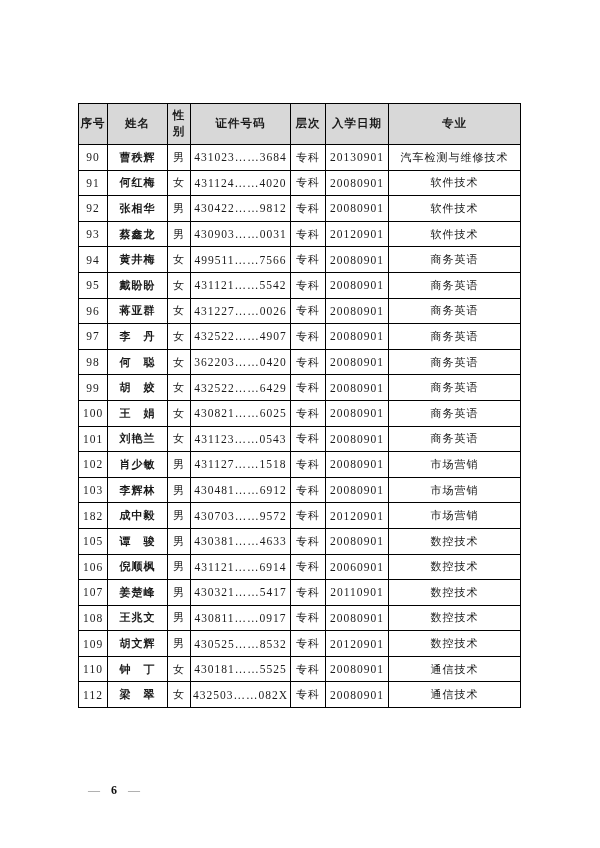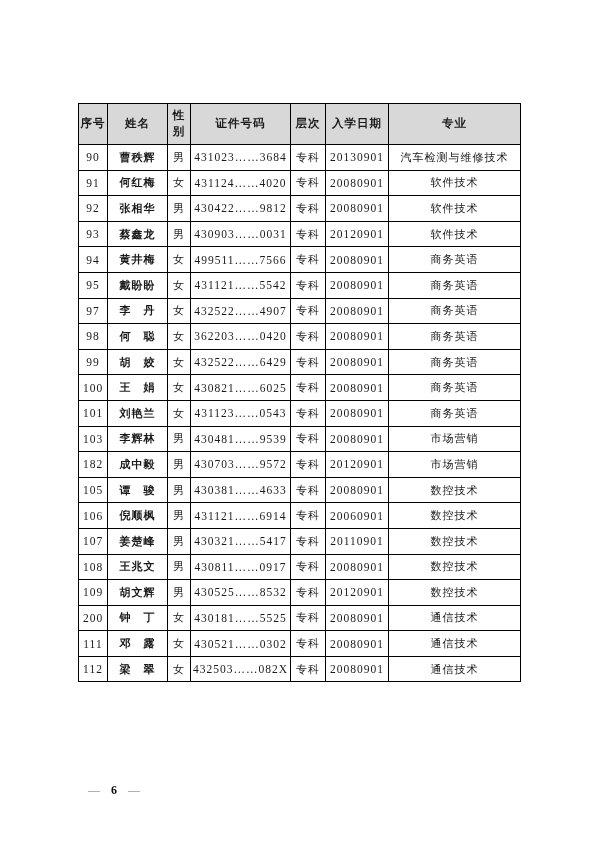--- a/index.html
+++ b/index.html
@@ -162,20 +162,29 @@
     <tr>
       <td class="c-no">95</td>
       <td class="c-name">戴盼盼</td>
       <td class="c-gender">女</td>
       <td class="c-id">431121……5542</td>
       <td class="c-level">专科</td>
       <td class="c-date">20080901</td>
       <td class="c-major">商务英语</td>
     </tr>
 
+    <tr>
+      <td class="c-no">96</td>
+      <td class="c-name">蒋亚群</td>
+      <td class="c-gender">女</td>
+      <td class="c-id">431227……0026</td>
+      <td class="c-level">专科</td>
+      <td class="c-date">20080901</td>
+      <td class="c-major">商务英语</td>
+    </tr>
 
     <tr>
       <td class="c-no">97</td>
       <td class="c-name">李　丹</td>
       <td class="c-gender">女</td>
       <td class="c-id">432522……4907</td>
       <td class="c-level">专科</td>
       <td class="c-date">20080901</td>
       <td class="c-major">商务英语</td>
     </tr>
@@ -213,26 +222,35 @@
     <tr>
       <td class="c-no">101</td>
       <td class="c-name">刘艳兰</td>
       <td class="c-gender">女</td>
       <td class="c-id">431123……0543</td>
       <td class="c-level">专科</td>
       <td class="c-date">20080901</td>
       <td class="c-major">商务英语</td>
     </tr>
 
+    <tr>
+      <td class="c-no">102</td>
+      <td class="c-name">肖少敏</td>
+      <td class="c-gender">男</td>
+      <td class="c-id">431127……1518</td>
+      <td class="c-level">专科</td>
+      <td class="c-date">20080901</td>
+      <td class="c-major">市场营销</td>
+    </tr>
 
     <tr>
       <td class="c-no">103</td>
       <td class="c-name">李辉林</td>
       <td class="c-gender">男</td>
-      <td class="c-id">430481……9539</td>
+      <td class="c-id">430481……6912</td>
       <td class="c-level">专科</td>
       <td class="c-date">20080901</td>
       <td class="c-major">市场营销</td>
     </tr>
 
     <tr>
       <td class="c-no">182</td>
       <td class="c-name">成中毅</td>
       <td class="c-gender">男</td>
       <td class="c-id">430703……9572</td>
@@ -285,38 +303,29 @@
       <td class="c-no">109</td>
       <td class="c-name">胡文辉</td>
       <td class="c-gender">男</td>
       <td class="c-id">430525……8532</td>
       <td class="c-level">专科</td>
       <td class="c-date">20120901</td>
       <td class="c-major">数控技术</td>
     </tr>
 
     <tr>
-      <td class="c-no">200</td>
+      <td class="c-no">110</td>
       <td class="c-name">钟　丁</td>
       <td class="c-gender">女</td>
       <td class="c-id">430181……5525</td>
       <td class="c-level">专科</td>
       <td class="c-date">20080901</td>
       <td class="c-major">通信技术</td>
     </tr>
 
-    <tr>
-      <td class="c-no">111</td>
-      <td class="c-name">邓　露</td>
-      <td class="c-gender">女</td>
-      <td class="c-id">430521……0302</td>
-      <td class="c-level">专科</td>
-      <td class="c-date">20080901</td>
-      <td class="c-major">通信技术</td>
-    </tr>
 
     <tr>
       <td class="c-no">112</td>
       <td class="c-name">梁　翠</td>
       <td class="c-gender">女</td>
       <td class="c-id">432503……082X</td>
       <td class="c-level">专科</td>
       <td class="c-date">20080901</td>
       <td class="c-major">通信技术</td>
     </tr>

